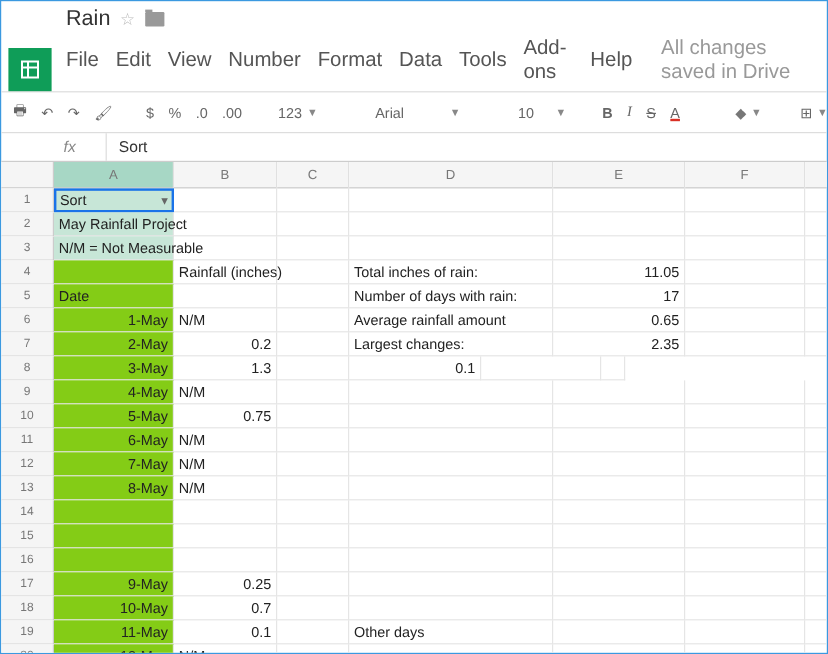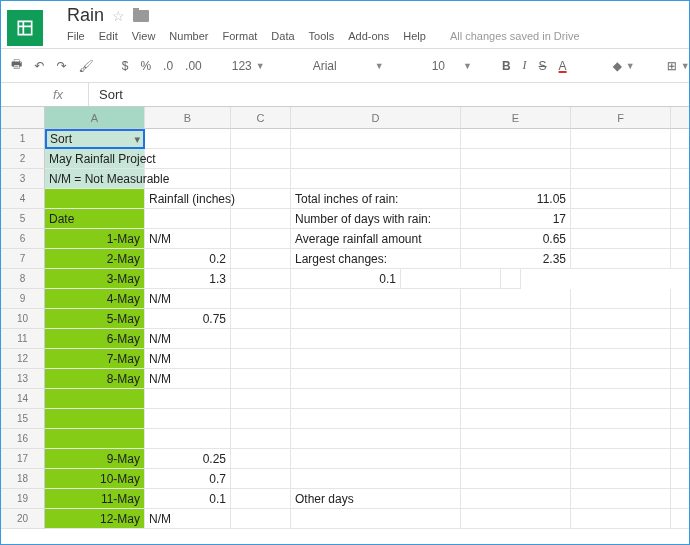--- a/index.html
+++ b/index.html
@@ -1,25 +1,25 @@
 <!DOCTYPE html>
 <html><head>
 <meta charset="utf-8">
 <style>
 * { box-sizing: border-box; margin: 0; padding: 0; }
 body { font-family: Arial, sans-serif; font-size: 13px; color: #333; background: #fff; width: 690px; height: 545px; overflow: hidden; border: 1px solid #3b99e0; }
-.header-area { display: flex; align-items: center; padding: 4px 6px 0 6px; gap: 12px; }
+.header-area { display: flex; align-items: flex-end; padding: 4px 6px 0 6px; }
 .app-icon { width: 36px; height: 36px; background: #0f9d58; display: flex; align-items: center; justify-content: center; margin-right: 12px; margin-top: 2px; }
 .app-icon svg { width: 20px; height: 20px; fill: #fff; }
 .title-row { display: flex; align-items: center; gap: 8px; }
 .doc-title { font-size: 18px; color: #333; }
 .star-ico { color: #bbb; font-size: 14px; }
 .folder-ico { width: 16px; height: 12px; background: #999; border-radius: 1px; position: relative; }
 .folder-ico::before { content:''; position:absolute; top:-2px; left:0; width:6px; height:2px; background:#999; }
-.menu-row { display: flex; gap: 14px; font-size: 11px; color: #555; padding: 4px 0 6px 0; align-items: center; }
+.menu-row { display: flex; gap: 14px; font-size: 17px; color: #555; padding: 4px 0 6px 0; align-items: center; }
 .menu-item { cursor: pointer; }
 .save-msg { color: #999; margin-left: 10px; }
 .toolbar { border-top: 1px solid #ddd; border-bottom: 1px solid #ddd; padding: 5px 8px; display: flex; align-items: center; gap: 10px; color: #666; font-size: 12px; }
 .toolbar .grp { display: flex; gap: 8px; align-items: center; }
 .tb-btn { cursor: pointer; padding: 1px 2px; }
 .tb-sel { display: flex; align-items: center; gap: 4px; padding: 0 4px; margin-left: 16px; }
 .caret { font-size: 9px; color: #888; }
 .sep { width: 1px; height: 18px; background: #ddd; margin: 0 2px; }
 .bold { font-weight: bold; }
 .italic { font-style: italic; font-family: serif; }

